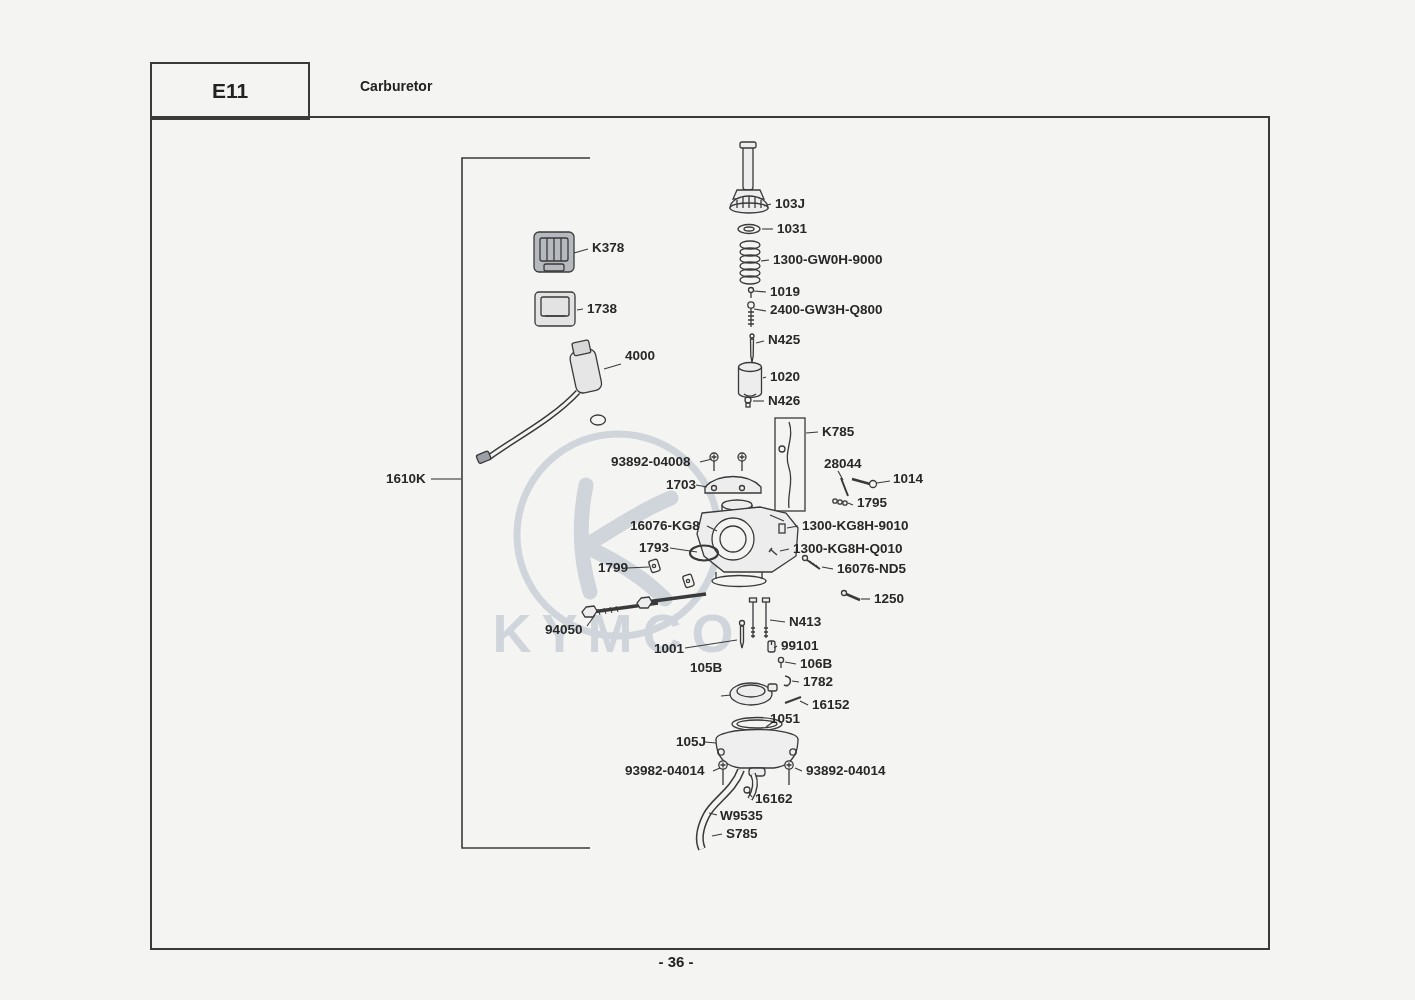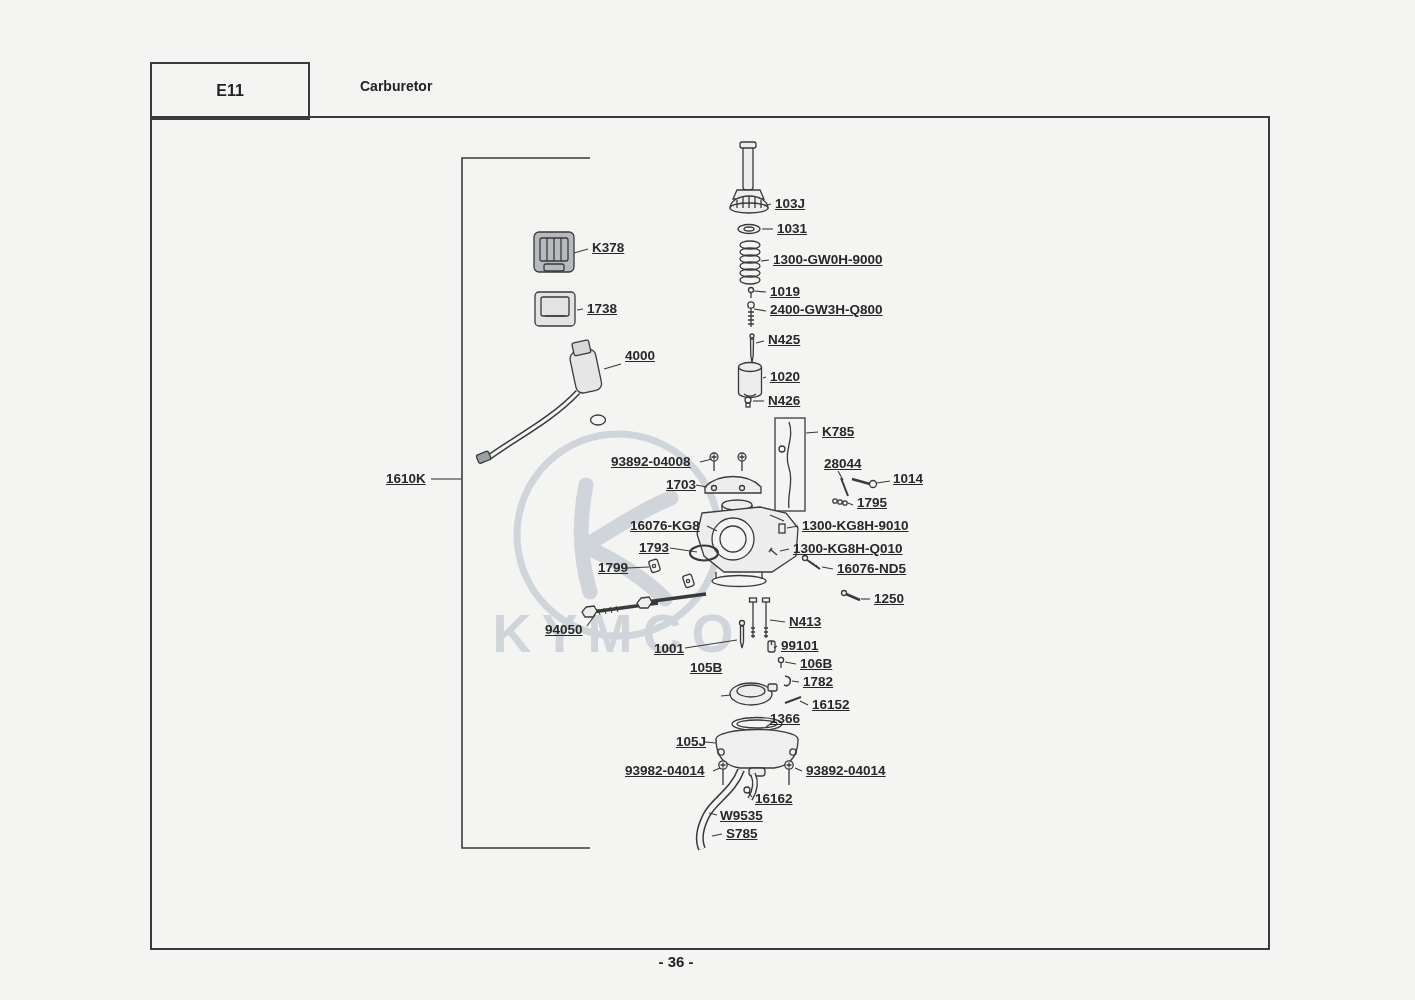--- a/index.html
+++ b/index.html
@@ -1,24 +1,24 @@
 <!DOCTYPE html>
 <html><head>
 <meta charset="utf-8">
 <style>
   html,body{margin:0;padding:0;background:#f4f4f3;}
   #page{position:relative;width:1415px;height:1000px;overflow:hidden;
         font-family:"Liberation Sans",sans-serif;color:#222;}
   .frame{position:absolute;border:2px solid #3a3a3a;background:transparent;}
   #header-box{left:150px;top:62px;width:156px;height:54px;display:flex;align-items:center;justify-content:center;
-              font-size:16px;font-weight:bold;}
+              font-size:21px;font-weight:bold;}
   #content-frame{left:150px;top:116px;width:1116px;height:830px;border-width:2px;}
   #page-title{position:absolute;left:360px;top:78px;font-size:14px;font-weight:bold;}
   #footer-page{position:absolute;left:616px;top:953px;width:120px;text-align:center;font-size:15px;font-weight:bold;}
-  .callout{position:absolute;font-size:13.5px;font-weight:bold;color:#282828;white-space:nowrap;line-height:16px;text-decoration:underline;}
+  .callout{position:absolute;font-size:13.5px;font-weight:bold;color:#282828;white-space:nowrap;line-height:16px;}
   svg{position:absolute;left:0;top:0;}
 </style>
 </head>
 <body>
 
 <div id="page">
 
   <svg width="1415" height="1000" viewBox="0 0 1415 1000">
 
     <g stroke="#c7ced4" fill="none" opacity="0.8">
@@ -333,21 +333,21 @@
   <div class="callout" style="left:837px;top:561px">16076-ND5</div>
   <div class="callout" style="left:874px;top:591px">1250</div>
   <div class="callout" style="left:545px;top:622px">94050</div>
   <div class="callout" style="left:789px;top:614px">N413</div>
   <div class="callout" style="left:654px;top:641px">1001</div>
   <div class="callout" style="left:781px;top:638px">99101</div>
   <div class="callout" style="left:800px;top:656px">106B</div>
   <div class="callout" style="left:803px;top:674px">1782</div>
   <div class="callout" style="left:690px;top:660px">105B</div>
   <div class="callout" style="left:812px;top:697px">16152</div>
-  <div class="callout" style="left:770px;top:711px">1366</div>
+  <div class="callout" style="left:770px;top:711px">1051</div>
   <div class="callout" style="left:676px;top:734px">105J</div>
   <div class="callout" style="left:625px;top:763px">93982-04014</div>
   <div class="callout" style="left:806px;top:763px">93892-04014</div>
   <div class="callout" style="left:755px;top:791px">16162</div>
   <div class="callout" style="left:720px;top:808px">W9535</div>
   <div class="callout" style="left:726px;top:826px">S785</div>
 
 </div>
 
 </body></html>

